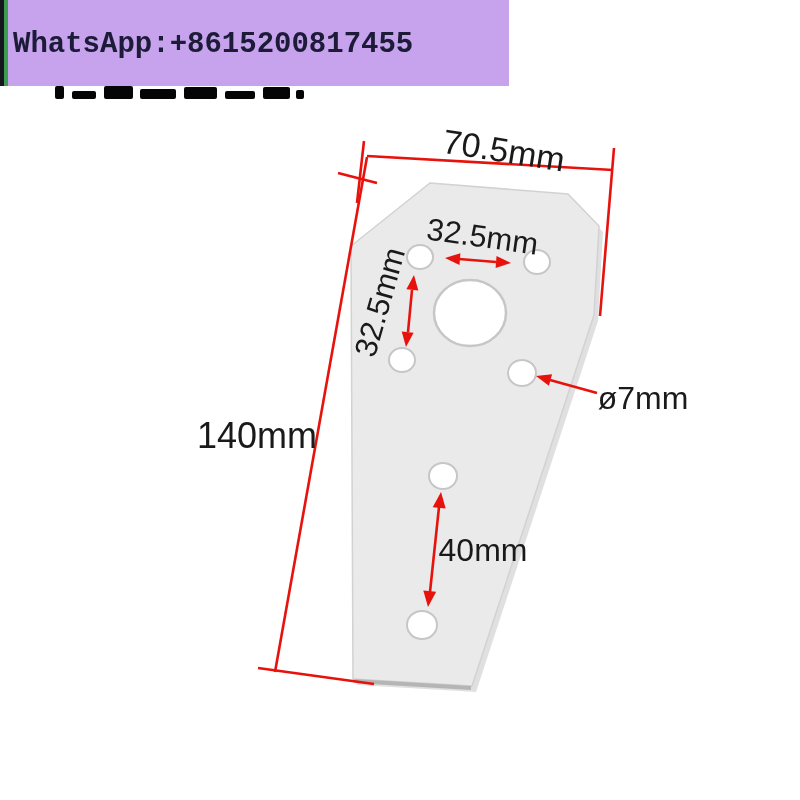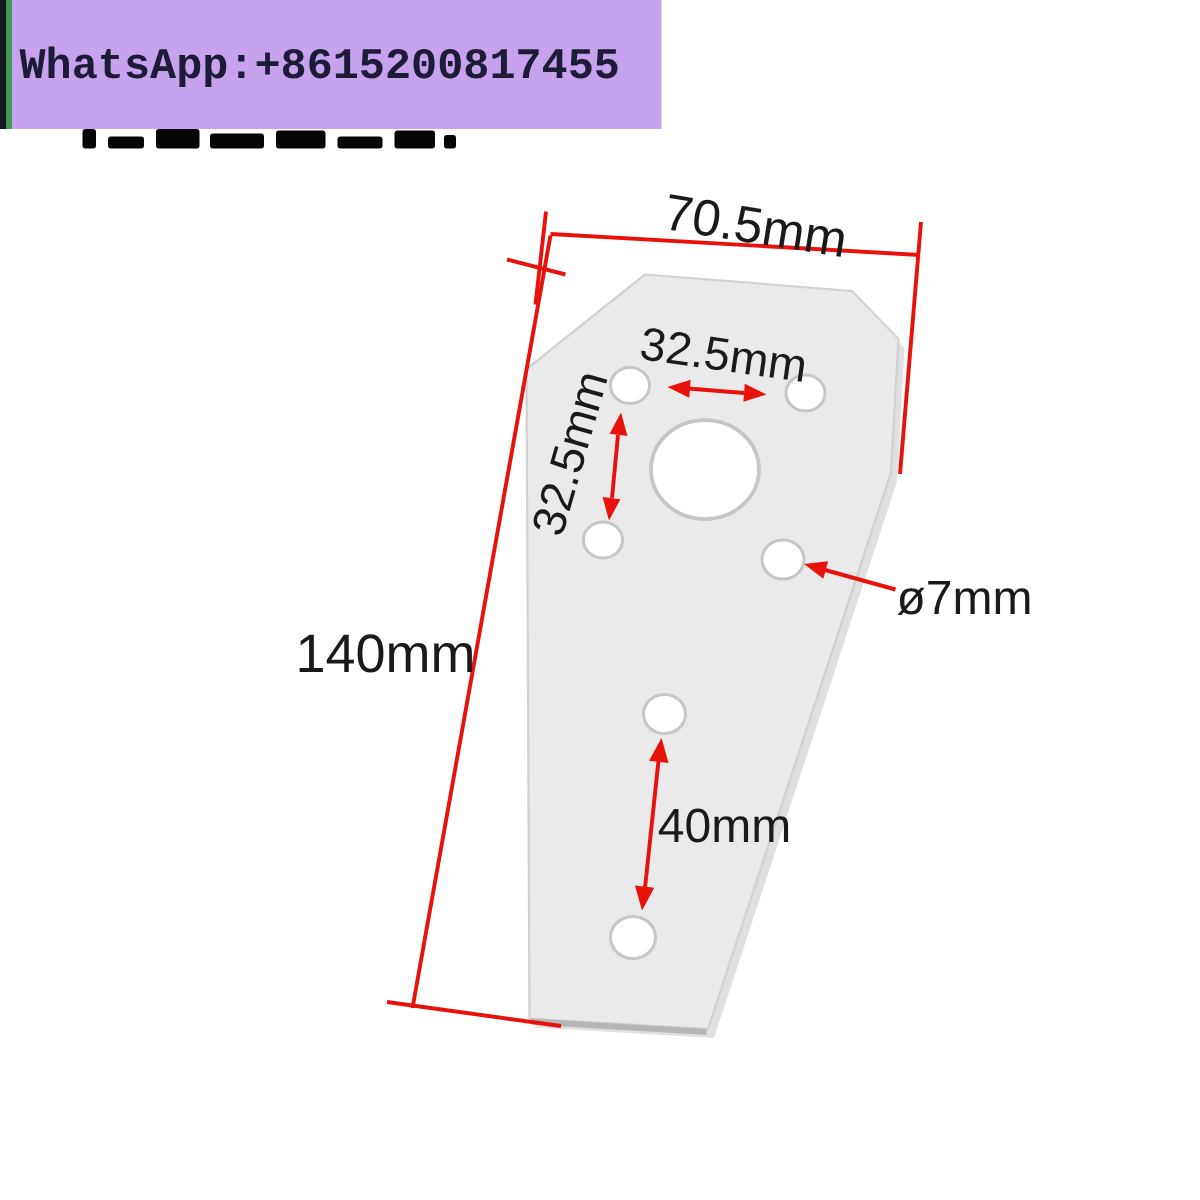--- a/index.html
+++ b/index.html
@@ -1,20 +1,20 @@
 <!DOCTYPE html>
 <html><head>
 <meta charset="utf-8">
 <style>
   html,body{margin:0;padding:0;background:#fff;}
   .stage{position:relative;width:800px;height:800px;background:#ffffff;overflow:hidden;
          font-family:"Liberation Sans",sans-serif;}
 
   
-  .banner{position:absolute;left:0;top:0;width:441px;height:86px;background:#c7a3ee;
+  .banner{position:absolute;left:0;top:0;width:509px;height:86px;background:#c7a3ee;
           display:flex;align-items:center;z-index:3;}
   .banner .edge-dark{position:absolute;left:0;top:0;width:4px;height:100%;background:#16161e;}
   .banner .edge-green{position:absolute;left:4px;top:0;width:4px;height:100%;background:#3f9b52;}
   .banner .contact{margin-left:13px;margin-top:2px;
           font-family:"Liberation Mono","DejaVu Sans Mono",monospace;
           font-weight:bold;font-size:29px;letter-spacing:0px;color:#1c1b38;white-space:nowrap;}
 
   
   .fragments{position:absolute;left:0;top:0;width:441px;height:104px;z-index:2;}
   .fragments i{position:absolute;background:#050505;border-radius:2px;display:block;}

